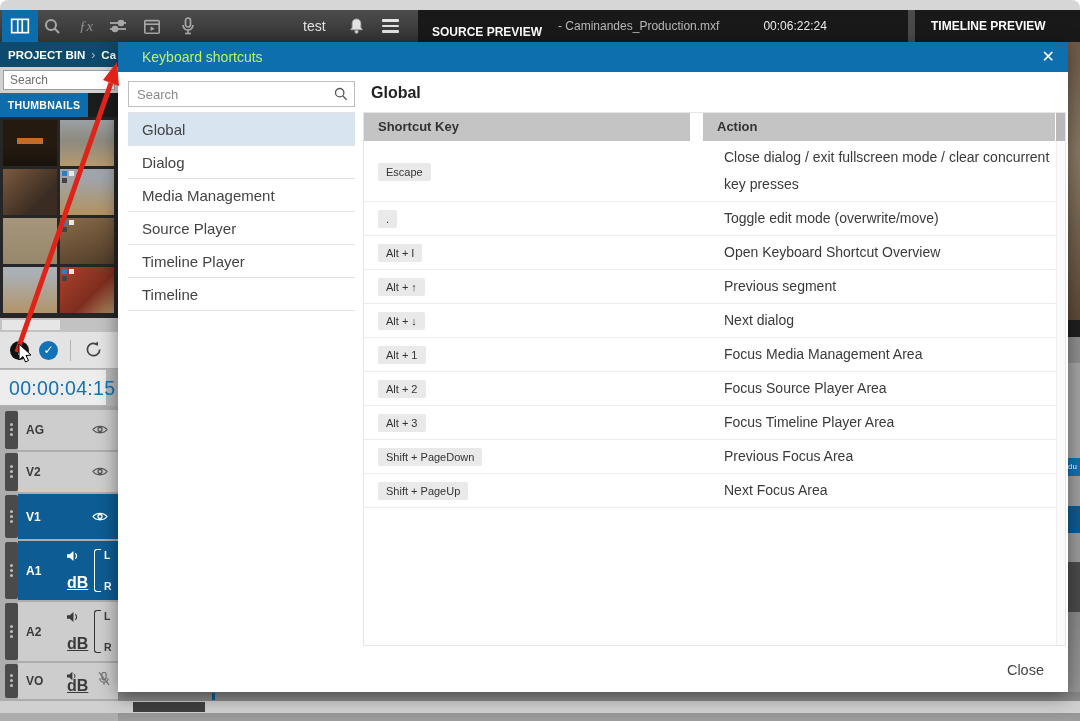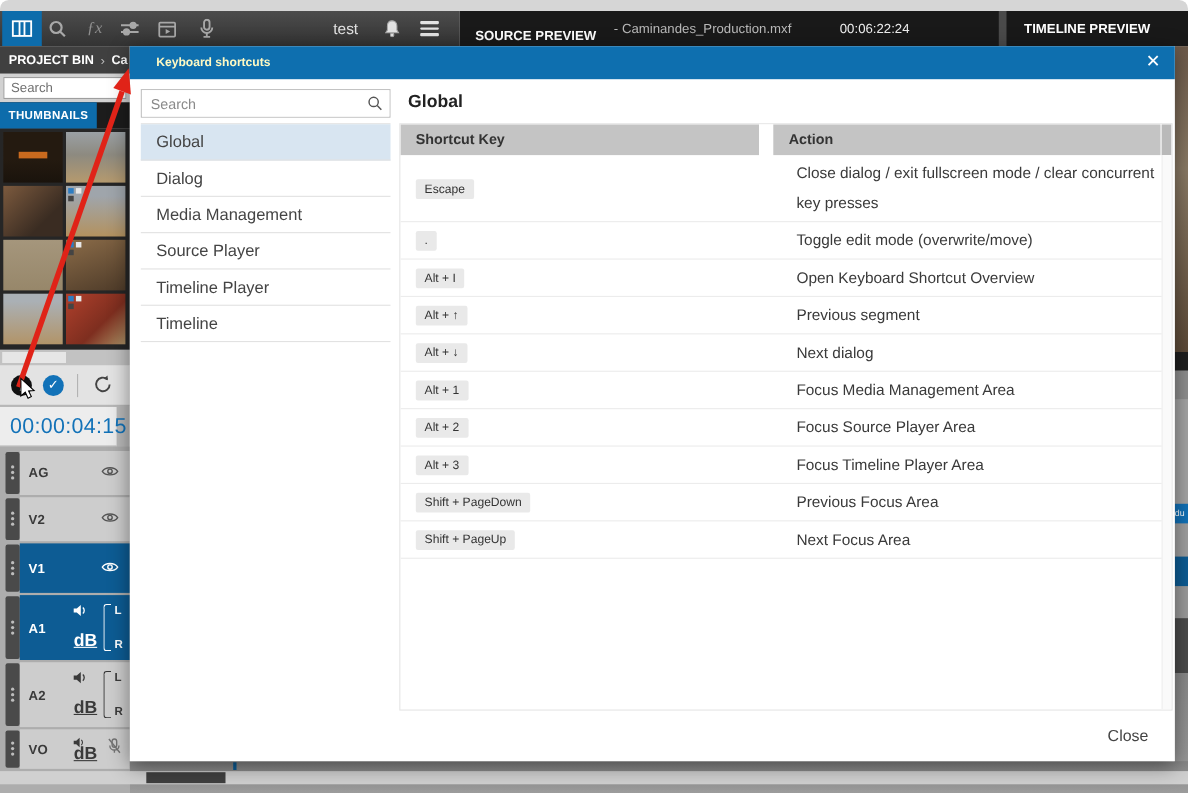--- a/index.html
+++ b/index.html
@@ -27,21 +27,21 @@
   .pv-src { width:490px; display:flex; align-items:center; padding-left:14px; }
   .pv-src-label { font-size:12px; font-weight:bold; color:#fff;margin-top:12px; }
   .pv-clip { font-size:12px; color:#b9b9b9; margin-left:16px; }
   .pv-tc { font-size:12px; color:#ededed; margin-left:44px; }
   .pv-divider { width:7px; background:#4a4a4a; }
   .pv-tl { flex:1; display:flex; align-items:center; padding-left:16px; }
   .pv-tl-label { font-size:12px; font-weight:bold; color:#fff; }
 
   
   .left-panel { position:absolute; left:0; top:42px; width:118px; height:679px; background:#b9b9b9; }
-  .bin-bar { position:absolute; left:0; top:0; width:118px; height:25px; background:#404040; display:flex; align-items:center; padding-left:8px; white-space:nowrap; overflow:hidden; }
+  .bin-bar { position:absolute; left:0; top:0; width:118px; height:25px; background:#0c4a6e; display:flex; align-items:center; padding-left:8px; white-space:nowrap; overflow:hidden; }
   .bin-title { font-size:11.5px; font-weight:bold; color:#fff; }
   .bin-sep { color:#bbb; font-size:12px; margin:0 6px; }
   .bin-crumb { font-size:11.5px; font-weight:bold; color:#fff; }
   .bin-search-row { position:absolute; left:0; top:25px; width:118px; height:26px; background:#d2d2d2; }
   .bin-search-row input { position:absolute; left:3px; top:3px; width:112px; height:20px; border:1px solid #9f9f9f; background:#fff; font-size:12px; padding:0 6px; color:#333; font-family:inherit; }
   .bin-search-row input::placeholder { color:#707070; }
   .thumb-tabbar { position:absolute; left:0; top:51px; width:118px; height:24px; background:#1c1c1c; }
   .thumb-tab { position:absolute; left:0; top:0; height:24px; width:88px; background:#0d6cab; color:#fff; font-size:10.5px; font-weight:bold; letter-spacing:.3px; display:flex; align-items:center; justify-content:center; }
   .thumbs { position:absolute; left:0; top:75px; width:118px; height:201px; background:#262626; display:grid; grid-template-columns:54px 54px; grid-auto-rows:46px; gap:3px; padding:3px; }
   .thumb { width:54px; height:46px; position:relative; }
@@ -105,21 +105,21 @@
 
   
   .bottom-fill { position:absolute; left:118px; top:692px; width:962px; height:29px; background:linear-gradient(180deg,#858585,#9c9c9c); z-index:6; }
   .h-scrollbar { position:absolute; left:0; top:701px; width:1080px; height:12px; background:#d0d0d0; z-index:7; }
   .h-scrollbar .thumb { position:absolute; left:133px; top:1px; width:72px; height:10px; background:#3f3f3f; }
   .bottom-tick { position:absolute; left:212px; top:693px; width:3px; height:7px; background:#0d5c94; z-index:7; }
 
   
   .modal { position:absolute; left:118px; top:42px; width:950px; height:650px; background:#fff; z-index:20; box-shadow:0 4px 18px rgba(0,0,0,.45); }
   .modal-header { position:absolute; left:0; top:0; width:100%; height:30px; background:#0e6faf; }
-  .modal-title { position:absolute; left:24px; top:0; line-height:30px; color:#fef9c3; font-size:11px; font-weight:bold; }
+  .modal-title { position:absolute; left:24px; top:0; line-height:30px; color:#bef264; font-size:14px; font-weight:normal; }
   .modal-x { position:absolute; right:13px; top:0; line-height:29px; color:#fff; font-size:16px; font-weight:bold; cursor:pointer; }
   .dlg-search { position:absolute; left:10px; top:39px; width:227px; height:26px; border:1px solid #bdbdbd; background:#fff; }
   .dlg-search input { position:absolute; left:0; top:0; width:100%; height:100%; border:none; outline:none; padding:0 26px 0 8px; font-size:13px; color:#333; font-family:inherit; }
   .dlg-search input::placeholder { color:#8a8a8a; }
   .dlg-search .mag { position:absolute; right:6px; top:5px; }
   .dlg-cats { position:absolute; left:10px; top:70px; width:227px; border-top:1px solid #e2e2e2; }
   .dlg-cat { height:33px; line-height:33px; padding-left:14px; font-size:15px; color:#444; border-bottom:1px solid #e2e2e2; cursor:pointer; }
   .dlg-cat.selected { background:#d8e5f1; }
   .dlg-heading { position:absolute; left:253px; top:42px; font-size:16px; font-weight:bold; color:#222; }
   .dlg-table { position:absolute; left:245px; top:70px; width:703px; height:534px; border:1px solid #e5e5e5; background:#fff; overflow:hidden; }

